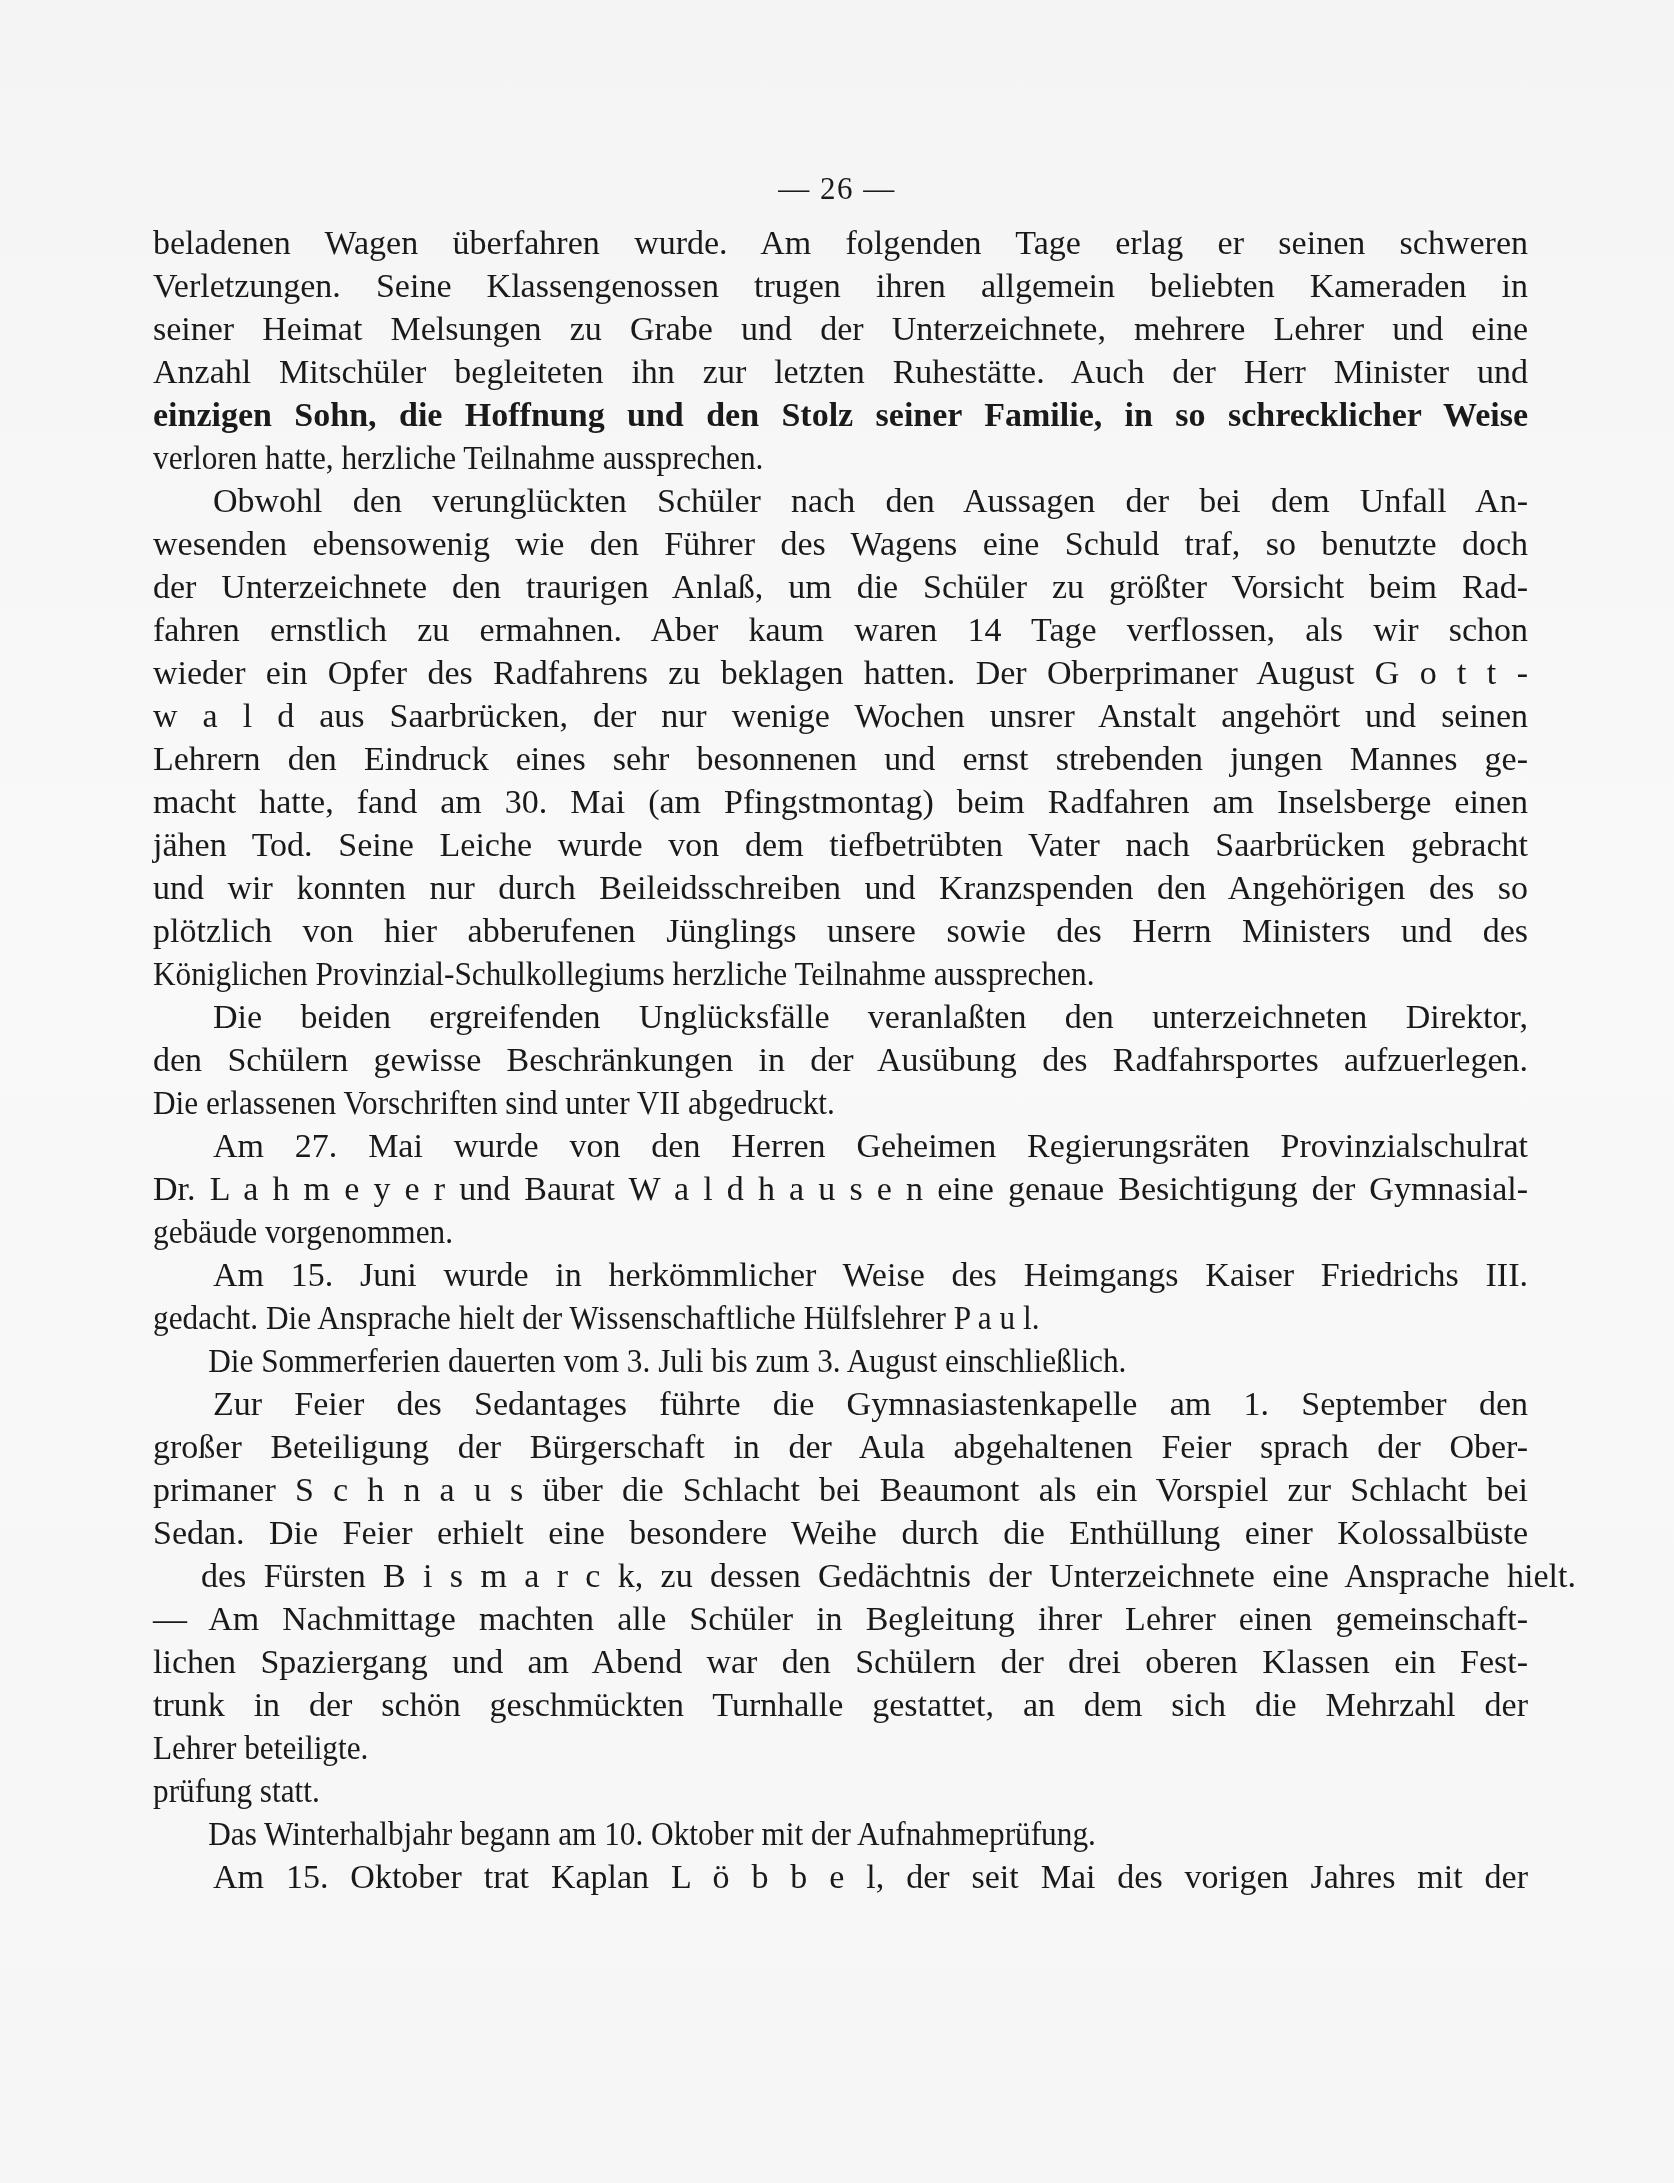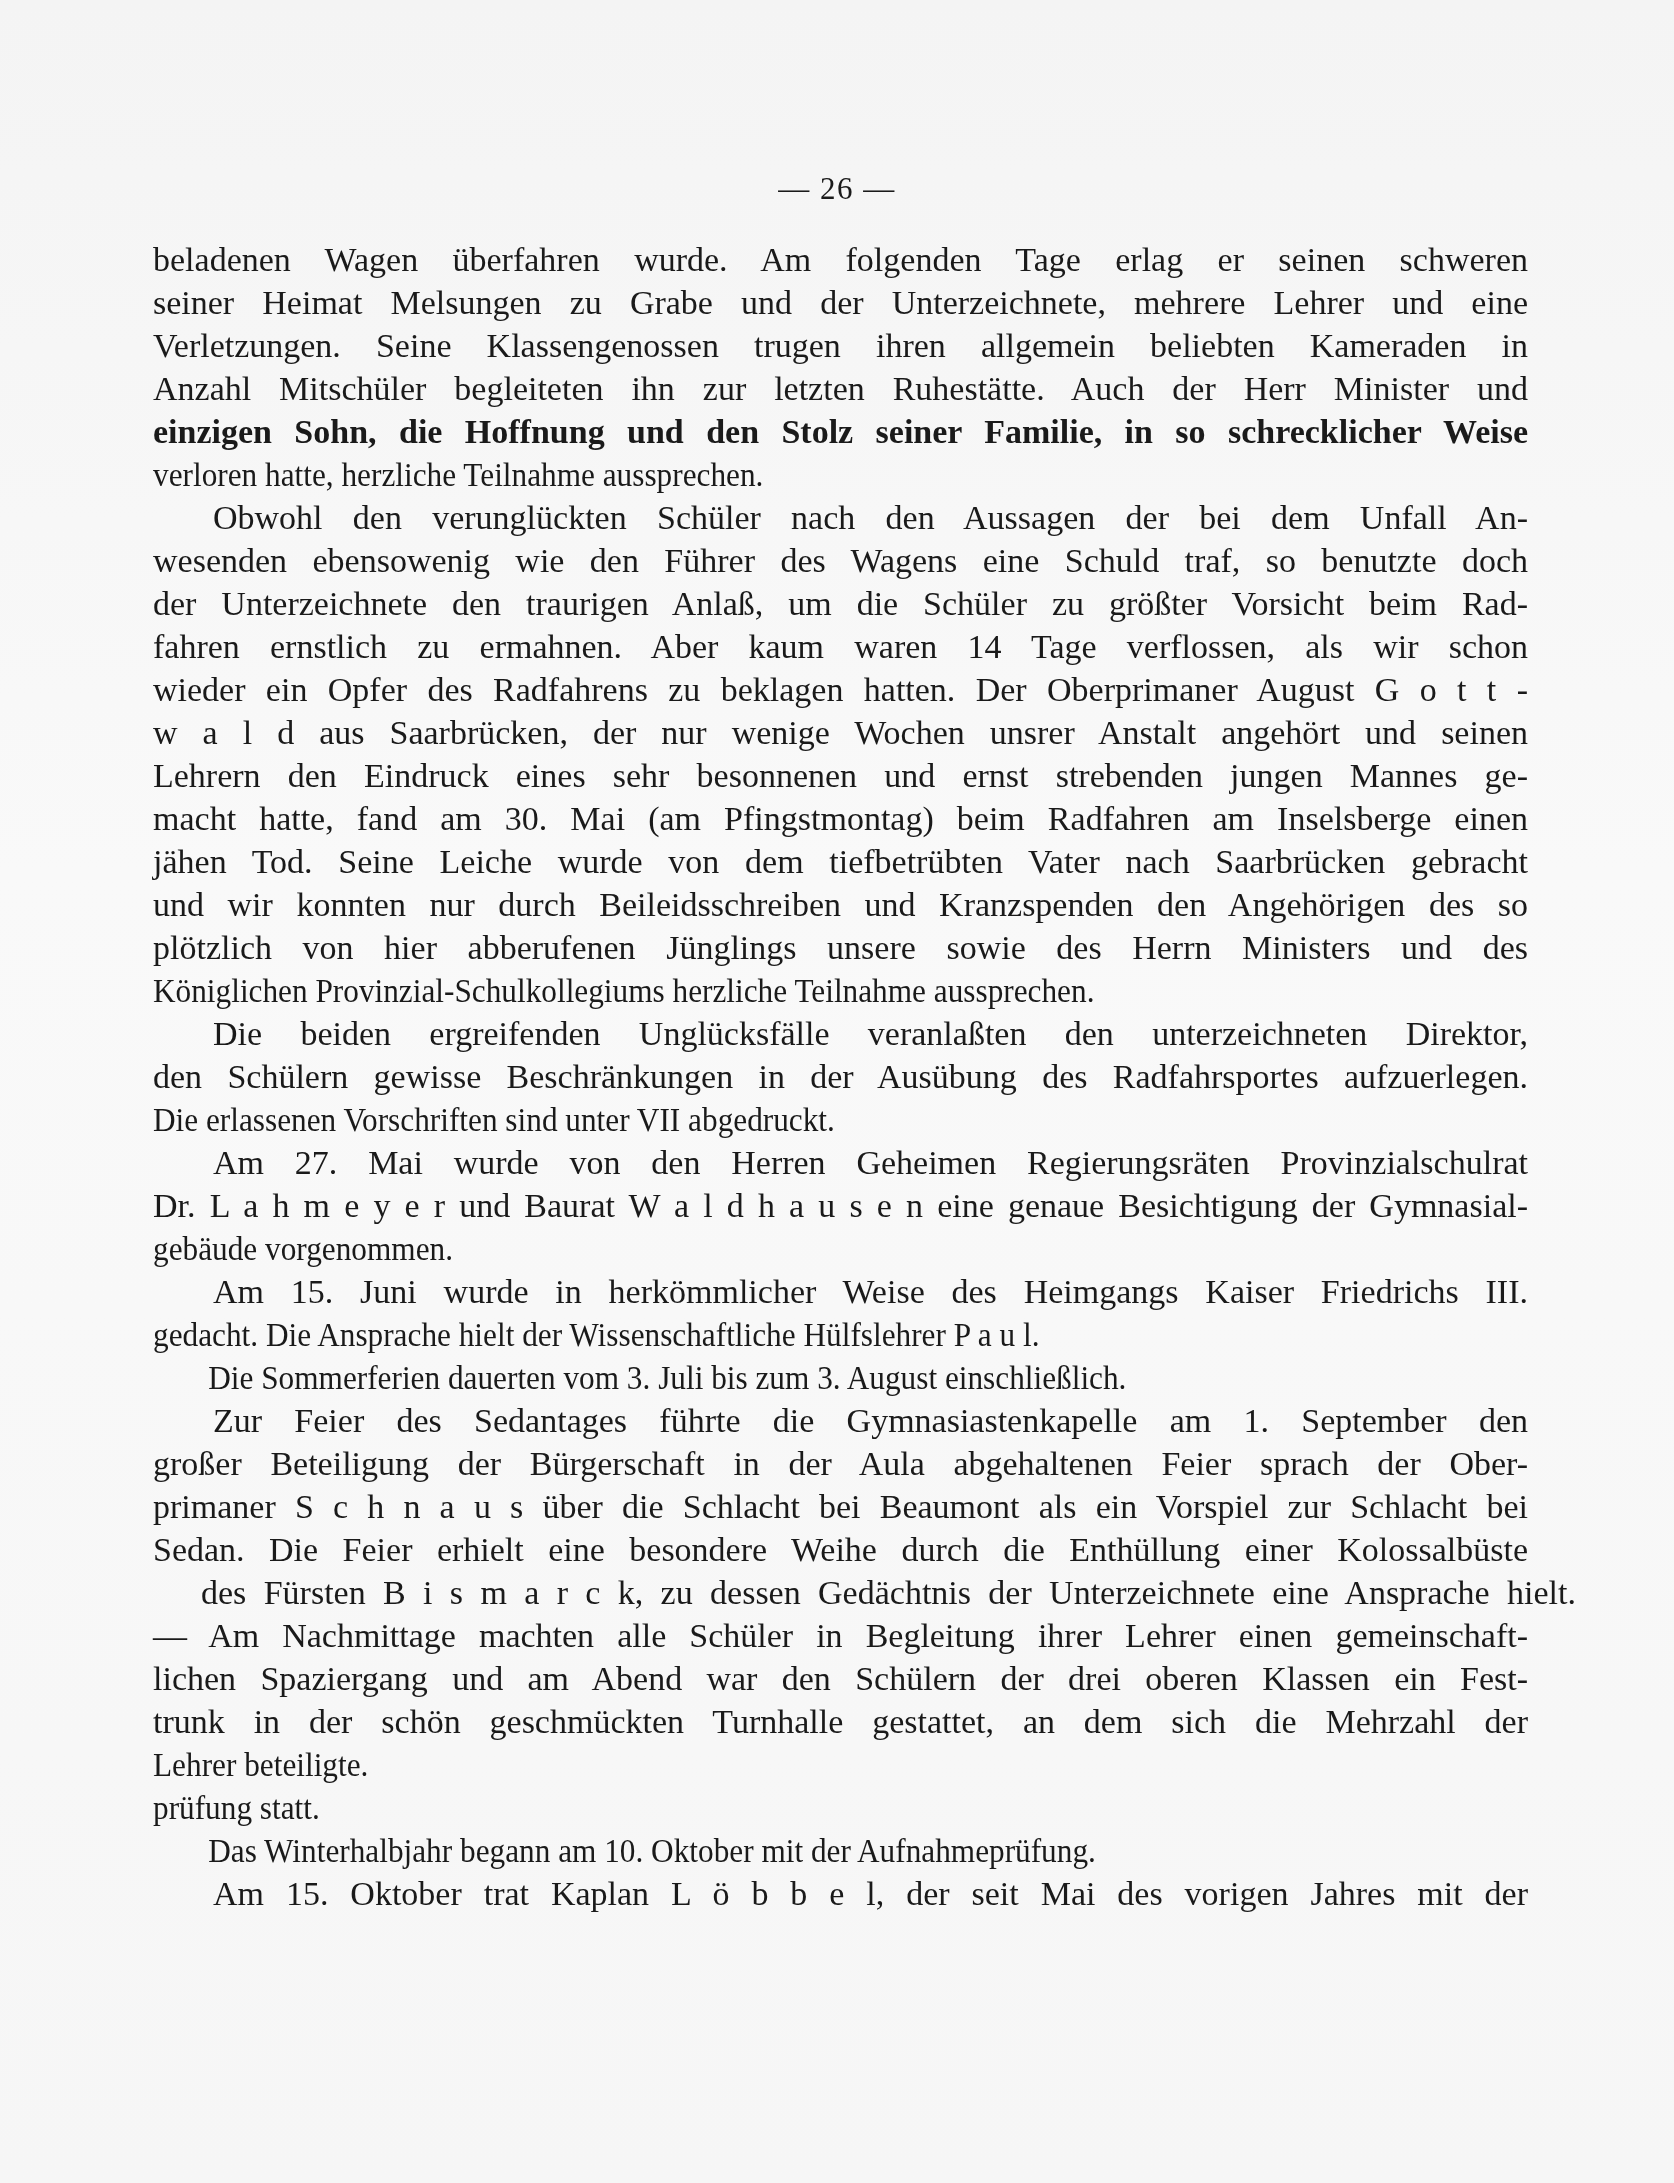--- a/index.html
+++ b/index.html
@@ -27,21 +27,21 @@
       top: 171px;
       left: 0;
       width: 1674px;
       text-align: center;
       font-size: 31px;
       letter-spacing: 1.5px;
     }
     .text-block {
       position: absolute;
       left: 153px;
-      top: 238px;
+      top: 221px;
       width: 1375px;
     }
     .line {
       display: block;
       height: 43px;
       line-height: 43px;
       font-size: 34px;
       white-space: nowrap;
       text-align: justify;
       text-align-last: justify;
@@ -54,22 +54,22 @@
       padding-left: 60px;
     }
   </style>
 </head>
 <body>
 
 <div class="page">
   <div class="page-number">— 26 —</div>
   <div class="text-block" id="text-block">
       <span class="line" style="width: 1375px;">beladenen Wagen überfahren wurde. Am folgenden Tage erlag er seinen schweren</span>
+      <span class="line" style="width: 1375px;">Verletzungen. Seine Klassengenossen trugen ihren allgemein beliebten Kameraden in</span>
       <span class="line" style="width: 1375px;">seiner Heimat Melsungen zu Grabe und der Unterzeichnete, mehrere Lehrer und eine</span>
-      <span class="line" style="width: 1375px;">Verletzungen. Seine Klassengenossen trugen ihren allgemein beliebten Kameraden in</span>
       <span class="line" style="width: 1375px;">Anzahl Mitschüler begleiteten ihn zur letzten Ruhestätte. Auch der Herr Minister und</span>
       <span class="line" style="width: 1375px; font-weight: bold;">einzigen Sohn, die Hoffnung und den Stolz seiner Familie, in so schrecklicher Weise</span>
       <span class="line last" style="transform: scaleX(0.92);">verloren hatte, herzliche Teilnahme aussprechen.</span>
       <span class="line indent" style="width: 1315px;">Obwohl den verunglückten Schüler nach den Aussagen der bei dem Unfall An-</span>
       <span class="line" style="width: 1375px;">wesenden ebensowenig wie den Führer des Wagens eine Schuld traf, so benutzte doch</span>
       <span class="line" style="width: 1375px;">der Unterzeichnete den traurigen Anlaß, um die Schüler zu größter Vorsicht beim Rad-</span>
       <span class="line" style="width: 1375px;">fahren ernstlich zu ermahnen. Aber kaum waren 14 Tage verflossen, als wir schon</span>
       <span class="line" style="width: 1375px;">wieder ein Opfer des Radfahrens zu beklagen hatten. Der Oberprimaner August G o t t -</span>
       <span class="line" style="width: 1375px;">w a l d aus Saarbrücken, der nur wenige Wochen unsrer Anstalt angehört und seinen</span>
       <span class="line" style="width: 1375px;">Lehrern den Eindruck eines sehr besonnenen und ernst strebenden jungen Mannes ge-</span>

